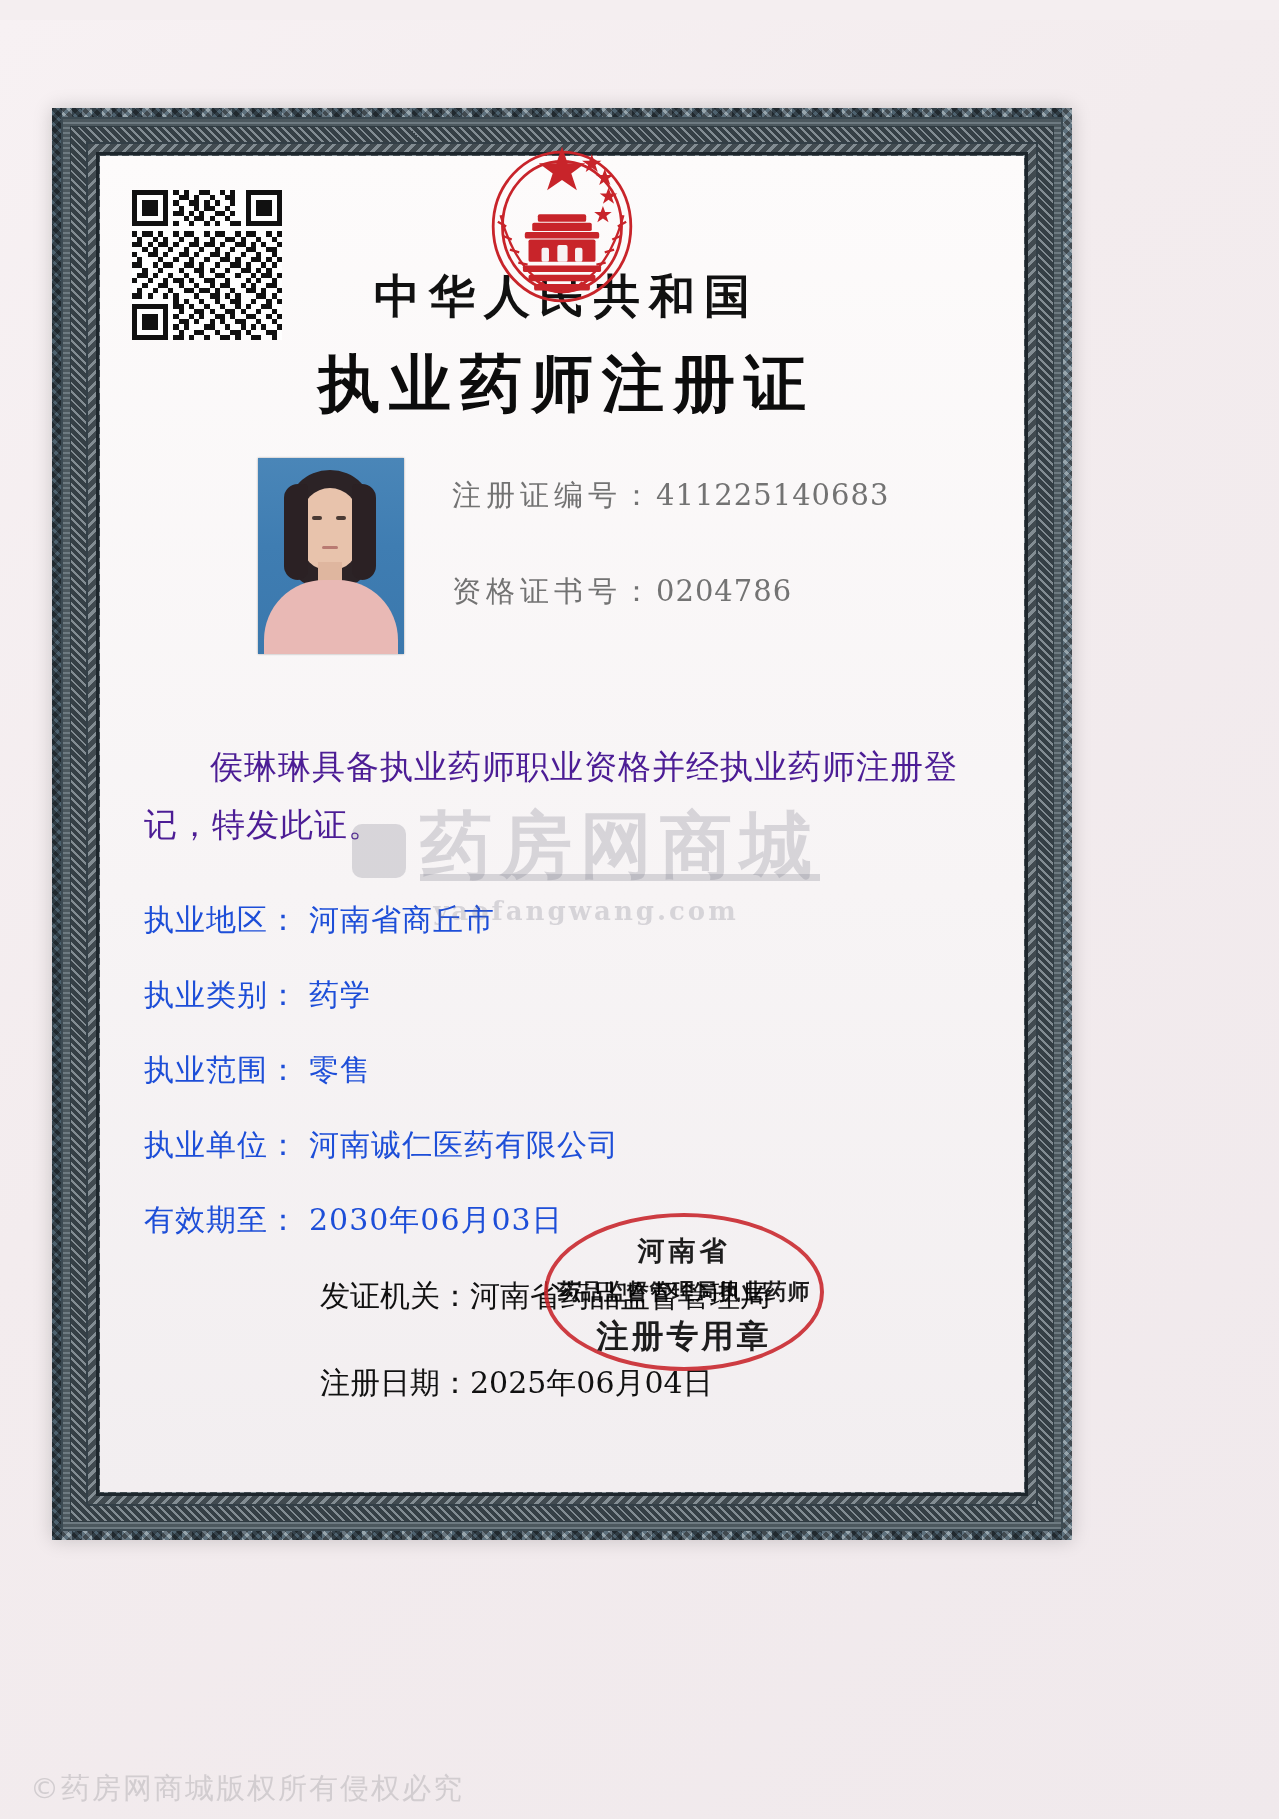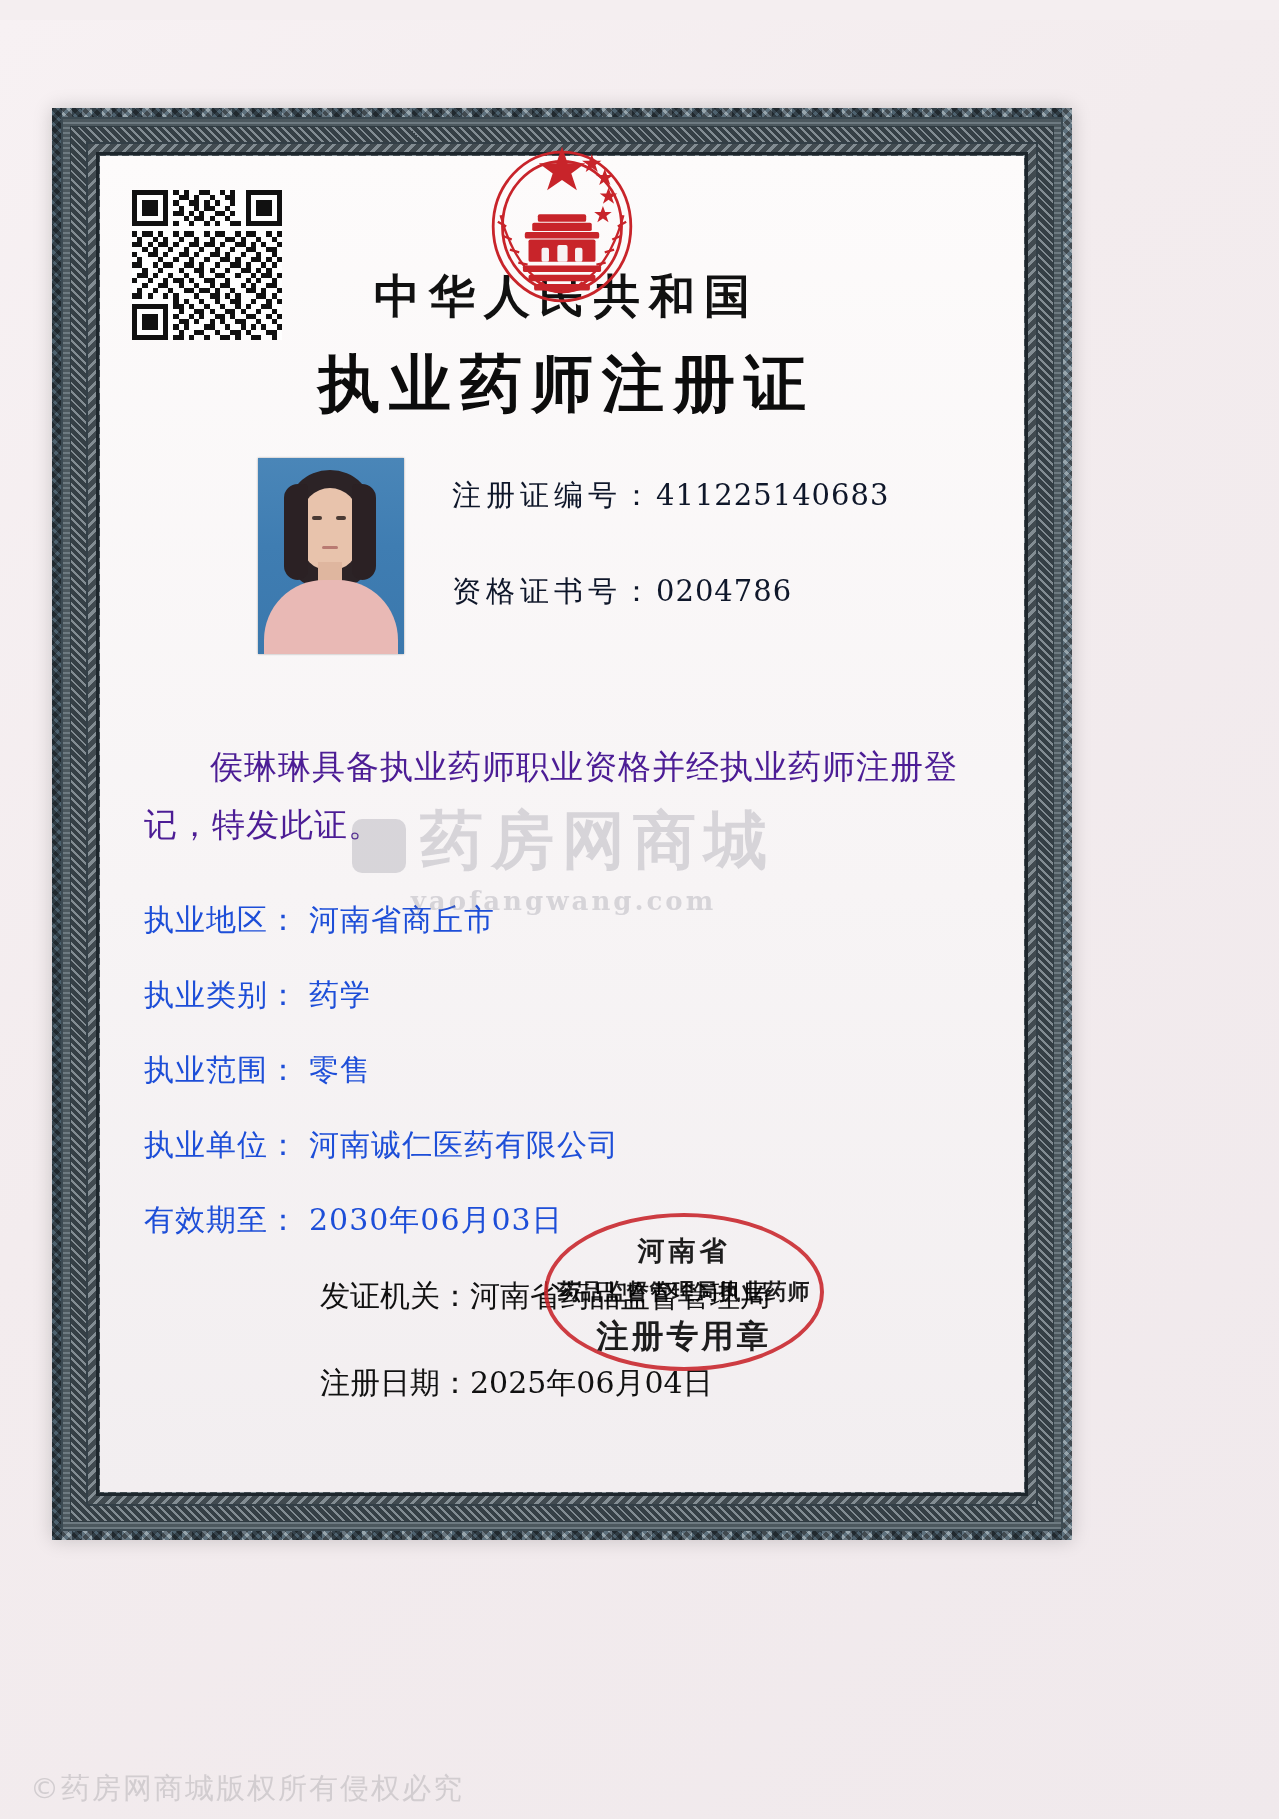--- a/index.html
+++ b/index.html
@@ -200,21 +200,21 @@
 
   .idblock {
     position: absolute;
     left: 400px;
     top: 368px;
     z-index: 5;
     font-family: "DejaVu Serif", serif;
   }
   .idline {
     font-size: 29px;
-    color: #0f172a;
+    color: #737373;
     letter-spacing: 1px;
     margin-bottom: 56px;
     white-space: nowrap;
   }
   .idline .lbl { letter-spacing: 5px; }
 
   
   .statement {
     position: absolute;
     left: 92px;
@@ -302,22 +302,23 @@
     left: 300px;
     top: 690px;
     z-index: 6;
     color: rgba(120,120,135,0.26);
     font-family: "DejaVu Serif", serif;
     font-weight: 700;
     pointer-events: none;
     text-align: center;
   }
   .watermark .wm-main {
-    font-size: 63px;
+    font-size: 72px;
     letter-spacing: 8px;
+    text-decoration: underline;
   }
   .watermark .wm-sub {
     font-size: 26px;
     letter-spacing: 3px;
     margin-top: 2px;
   }
   .wm-badge {
     display: inline-block;
     width: 54px;
     height: 54px;

